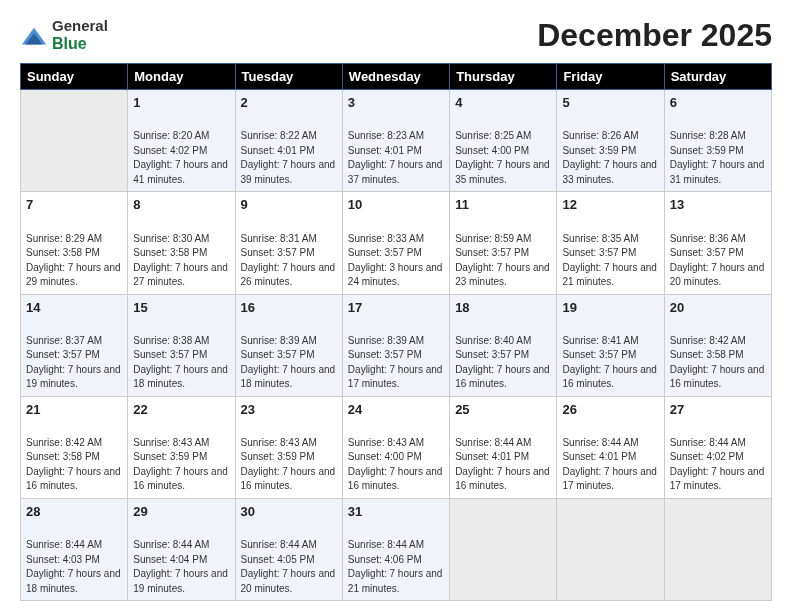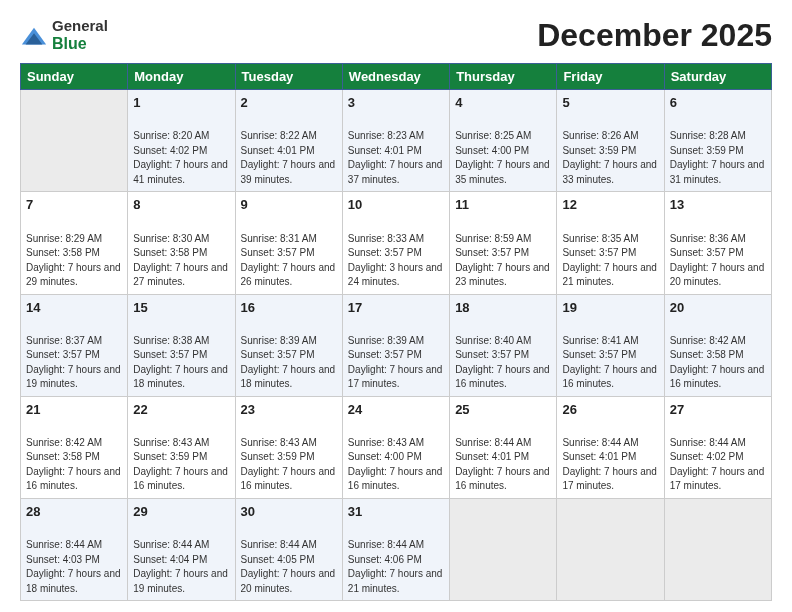--- a/index.html
+++ b/index.html
@@ -61,21 +61,21 @@
       color: #555;
     }
     .calendar {
       flex: 1;
       border: 1px solid #ccc;
       border-collapse: collapse;
       width: 100%;
       table-layout: fixed;
     }
     .calendar th {
-      background: #15803d;
+      background: #000000;
       color: #fff;
       text-align: left;
       padding: 5px 6px;
       font-size: 13px;
       font-weight: bold;
       border: 1px solid #3a5f95;
     }
     .calendar td {
       vertical-align: top;
       padding: 4px 5px;

